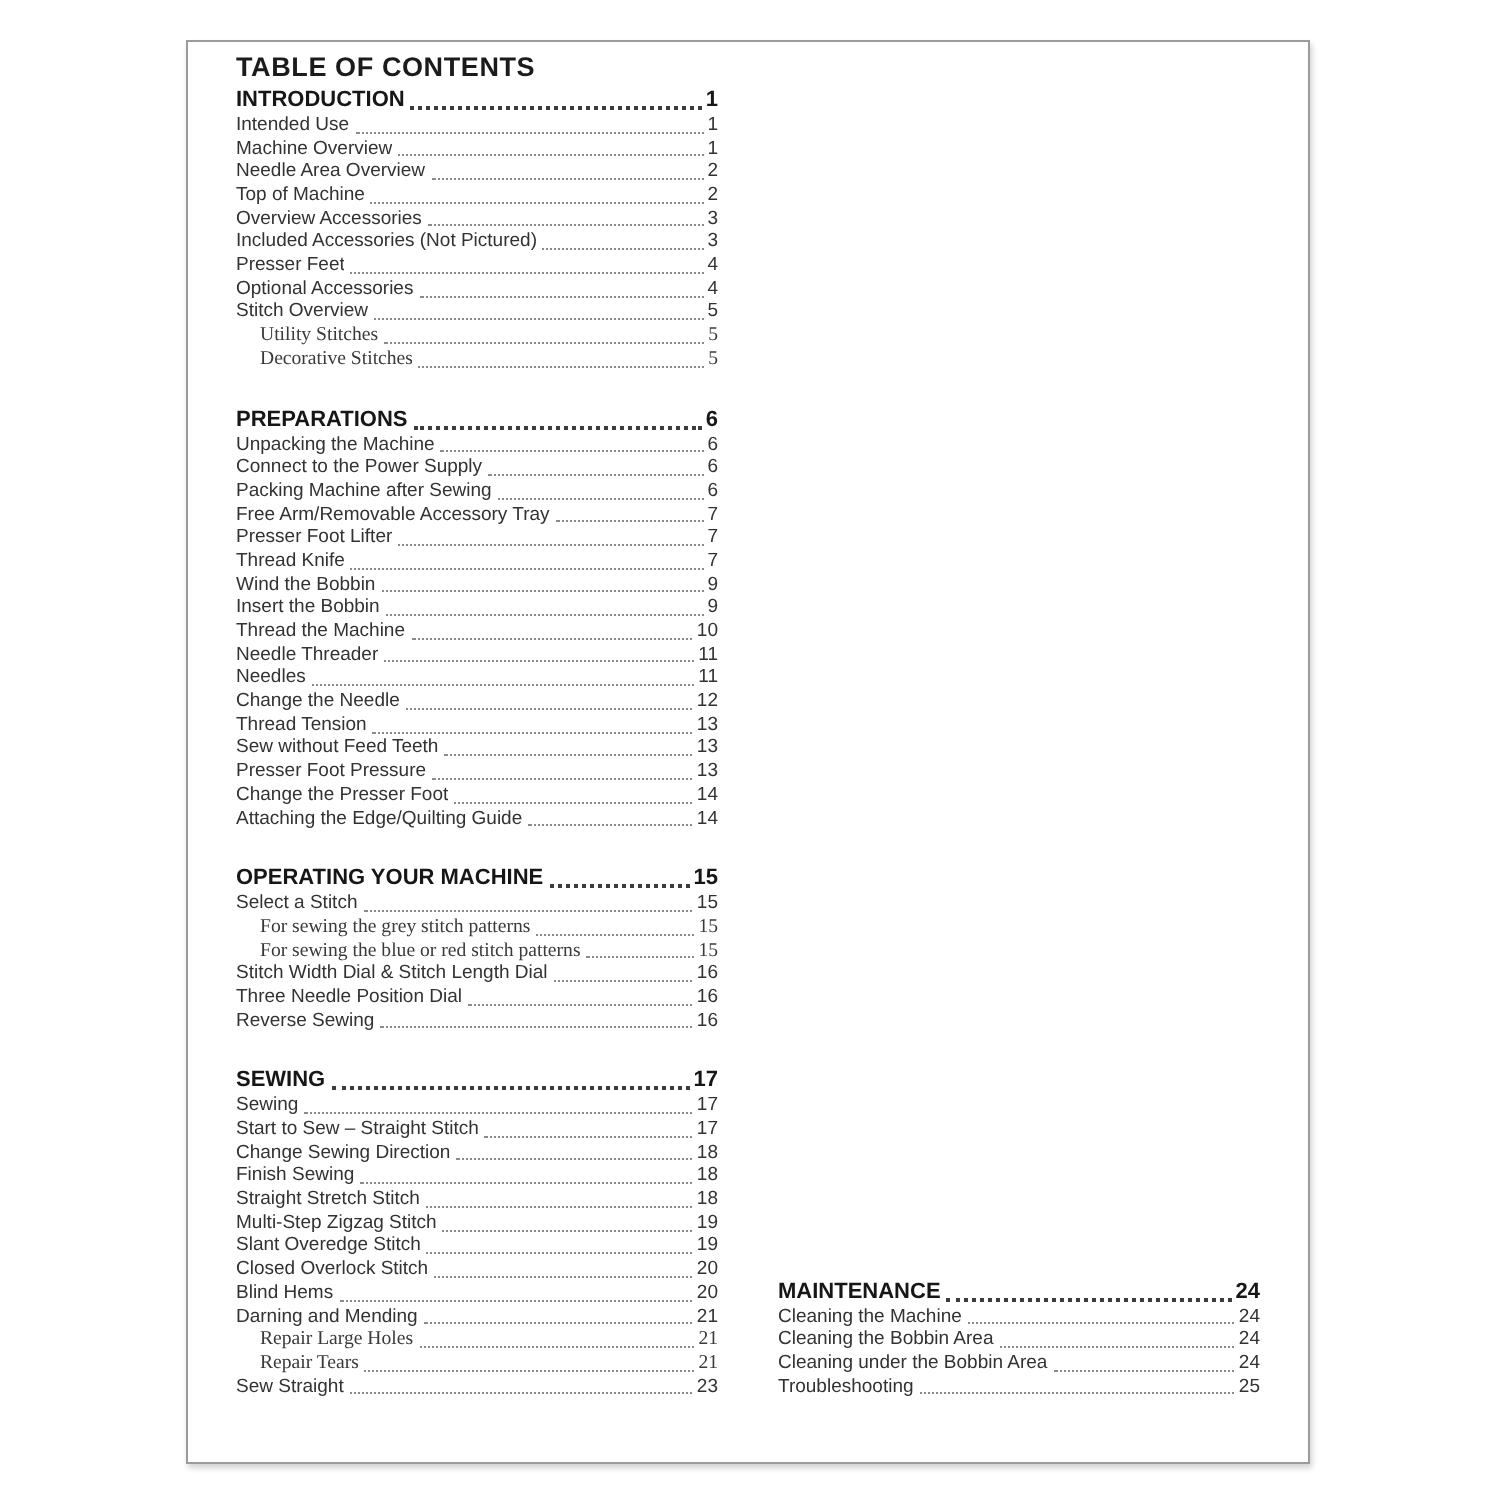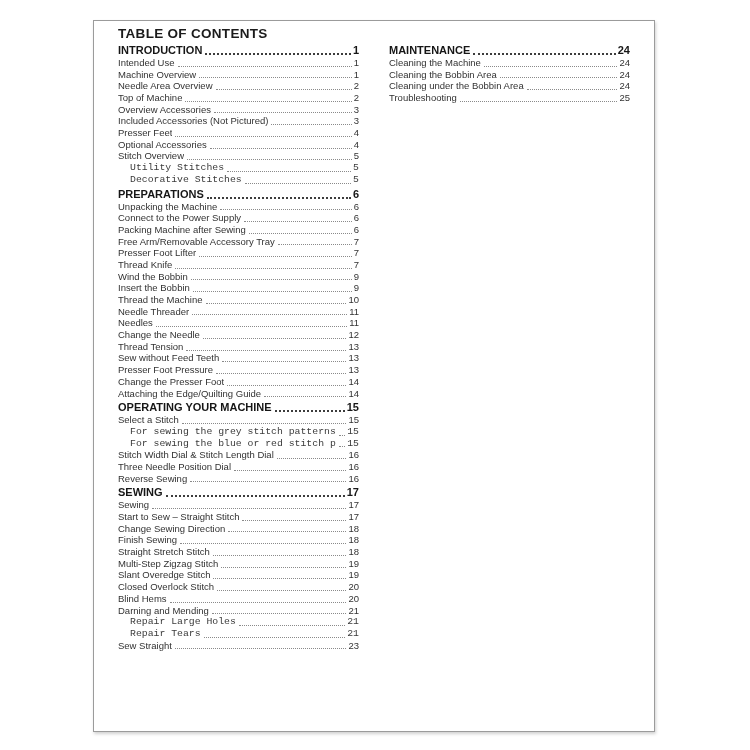--- a/index.html
+++ b/index.html
@@ -28,24 +28,24 @@
     font-size: 13.5px;
     font-weight: bold;
     color: #1b1b1b;
     line-height: 16px;
     letter-spacing: 0.3px;
     margin: 0 0 2px 0;
   }
   .columns {
     display: flex;
     gap: 30px;
-    align-items: flex-start;
+    align-items: flex-end;
   }
   .col { width: 241px; }
-  .section { margin-top: 2px; }
+  .section { margin-top: 18px; }
   .section:first-child { margin-top: 0; }
   .row {
     display: flex;
     align-items: flex-end;
   }
   .row .label { white-space: nowrap; overflow: hidden; }
   .row .dots {
     flex: 1;
     min-width: 6px;
     border-bottom: 1px dotted #8a8a8a;
@@ -65,21 +65,21 @@
     margin: 0 2px 2px 3px;
   }
   .entry {
     font-size: 9.5px;
     color: #323232;
     line-height: 11.7px;
     height: 11.7px;
   }
   .entry.sub {
     padding-left: 12px;
-    font-family: Liberation Mono, monospace;
+    font-family: Liberation Serif, serif;
     font-size: 9.8px;
     color: #3a3a3a;
   }
 </style>
 </head>
 <body>
 
 <div class="canvas">
   <div class="page">
     <h1 class="title">TABLE OF CONTENTS</h1>

